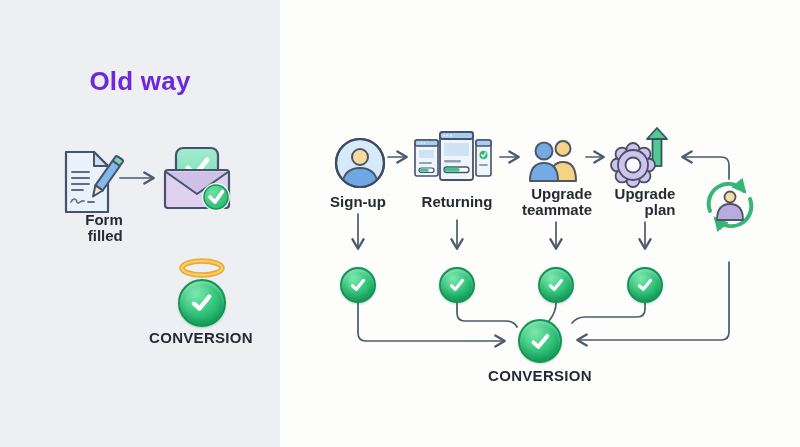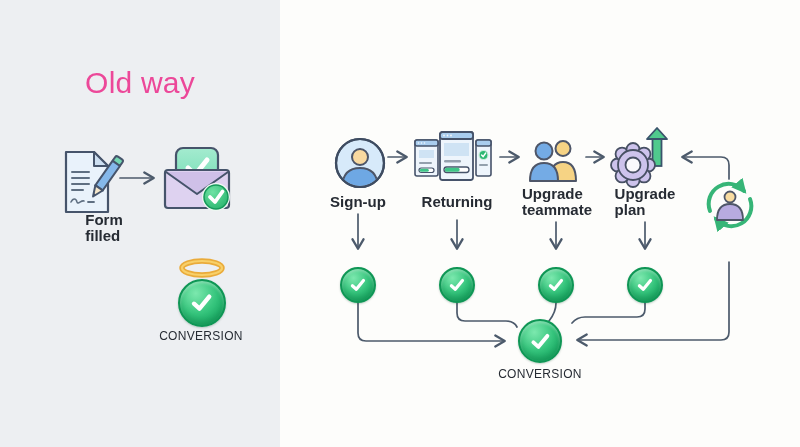--- a/index.html
+++ b/index.html
@@ -7,30 +7,30 @@
     position:relative;width:800px;height:447px;overflow:hidden;
     font-family:"Liberation Sans","DejaVu Sans",sans-serif;
     -webkit-font-smoothing:antialiased;
   }
   .panel{position:absolute;top:0;height:447px;}
   #left-panel{left:0;width:280px;background:#edeff2;}
   #right-panel{left:280px;width:520px;background:#fdfdfb;}
   .abs{position:absolute;}
   .title{
     position:absolute;transform:translateX(-50%);
-    font-size:30px;font-weight:400;color:#ec4899;letter-spacing:.2px;white-space:nowrap;
+    font-size:26px;font-weight:700;color:#6d28d9;letter-spacing:.2px;white-space:nowrap;
   }
   .lbl{
     position:absolute;transform:translateX(-50%);
-    text-align:left;font-size:15px;font-weight:600;color:#262b33;
+    text-align:right;font-size:15px;font-weight:600;color:#262b33;
     line-height:1.05;white-space:pre-line;
   }
   .convlbl{
     position:absolute;transform:translateX(-50%);
-    font-size:12px;font-weight:400;color:#262b33;letter-spacing:.3px;white-space:nowrap;
+    font-size:15px;font-weight:700;color:#262b33;letter-spacing:.3px;white-space:nowrap;
   }
   .badge{
     position:absolute;border-radius:50%;
     background:radial-gradient(circle at 36% 28%, #7ce8ae 0%, #36c57d 48%, #18a963 80%, #149a59 100%);
     border:2px solid #0f9655;box-sizing:border-box;
     box-shadow:0 1px 2px rgba(20,80,50,.25), inset 0 -4px 6px rgba(10,100,55,.28), inset 0 2px 3px rgba(255,255,255,.35);
     display:flex;align-items:center;justify-content:center;
   }
   .badge svg{width:62%;height:62%;}
   svg{display:block;}

